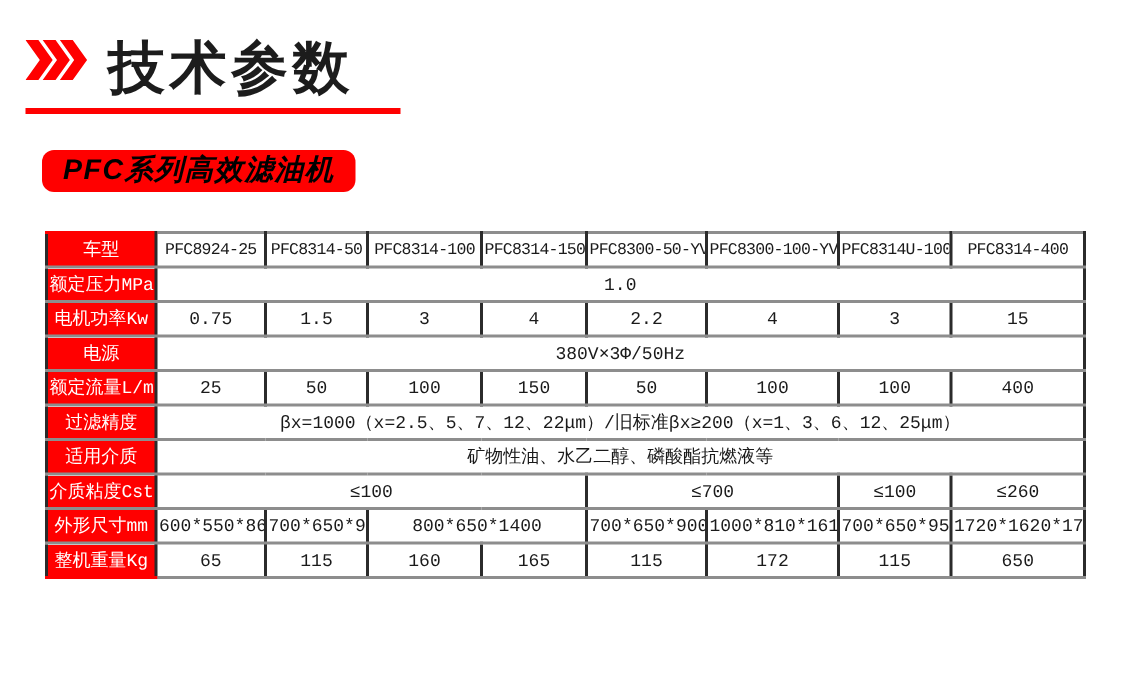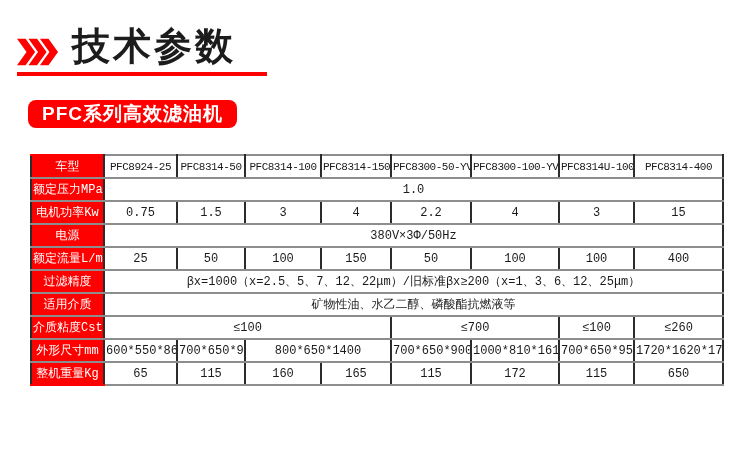--- a/index.html
+++ b/index.html
@@ -8,41 +8,42 @@
   body {
     width: 750px; height: 456px;
     background: #ffffff;
     font-family: "Liberation Sans", sans-serif;
     overflow: hidden;
   }
   .page { width: 750px; height: 456px; position: relative; }
 
   
   .header-row {
-    display: flex; align-items: flex-end; gap: 13px;
+    display: flex; align-items: flex-start; gap: 13px;
     margin: 26px 0 0 17px; height: 40px;
   }
   .chevrons { display: inline-flex; align-items: center; }
   .chevrons svg { display: block; }
   .title {
     font-size: 38px; line-height: 40px; color: var(--ink);
     font-weight: 600; letter-spacing: 3px; white-space: nowrap;
   }
   .underline {
     margin: 6px 0 0 17px; width: 250px; height: 4px;
     background: var(--accent);
   }
 
   
   .badge {
     display: inline-block; margin: 24px 0 0 28px;
-    background: var(--accent); color: #ffffff;
+    background: var(--accent); color: #000000;
     font-size: 19px; font-weight: 700; letter-spacing: 1px;
     line-height: 28px; padding: 0 14px; border-radius: 8px;
     white-space: nowrap;
+    font-style: italic;
   }
 
   
   .table-wrap { margin: 26px 0 0 30px; }
   table.params-table {
     border-collapse: collapse; table-layout: fixed; width: 692px;
     font-family: "Liberation Mono", "DejaVu Sans Mono", monospace;
     color: #1a1a1a;
   }
   table.params-table td {

